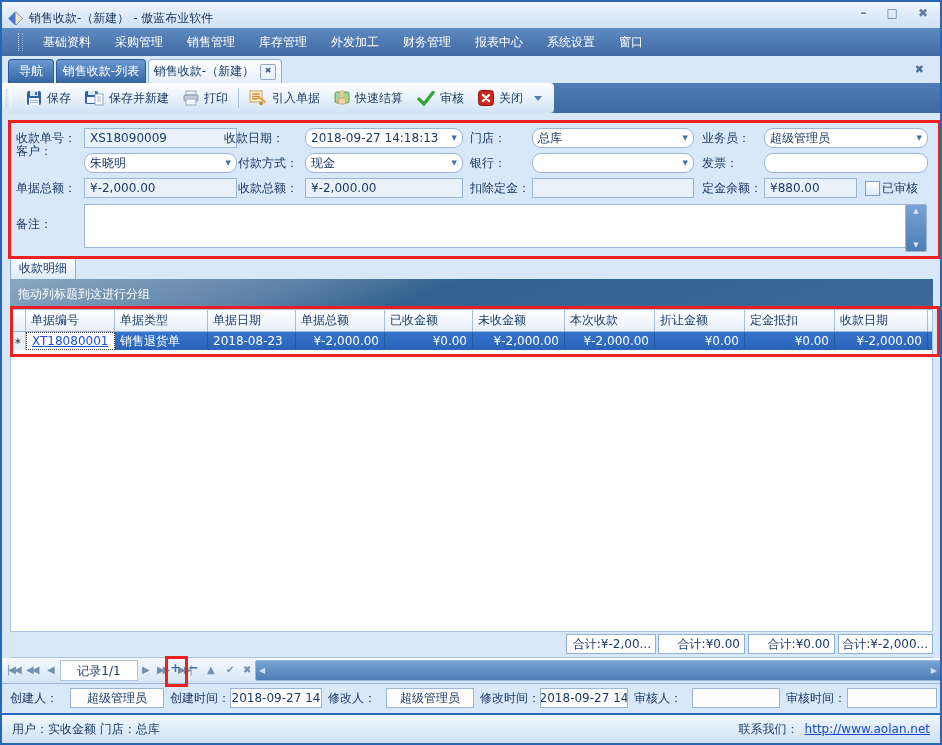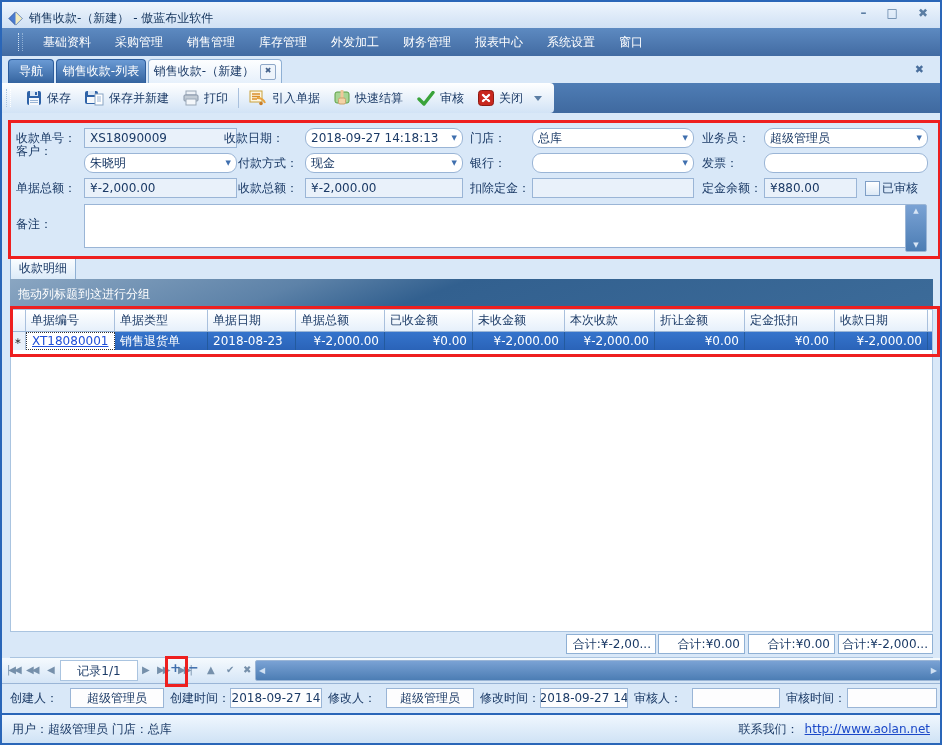--- a/index.html
+++ b/index.html
@@ -382,21 +382,21 @@
     <div class="a-fld" style="left:690px;width:88px;">
         <span></span>
       </div>
     <span class="a-lbl" style="left:784px;">审核时间：</span>
     <div class="a-fld" style="left:845px;width:90px;">
         <span></span>
       </div>
   </div>
 
   <div class="abs statusbar">
-    <span>用户：超级管理员  门店：总库</span>
+    <span>用户：实收金额  门店：总库</span>
     <span class="status-right">
       <span>联系我们：</span>
       <span class="link">http://www.aolan.net</span>
     </span>
   </div>
 
   <div class="ann" style="left:6px;top:118px;width:927px;height:133px;"></div>
   <div class="ann" style="left:8px;top:304px;width:924px;height:45px;"></div>
   <div class="ann" style="left:163px;top:654px;width:17px;height:25px;"></div>
 

